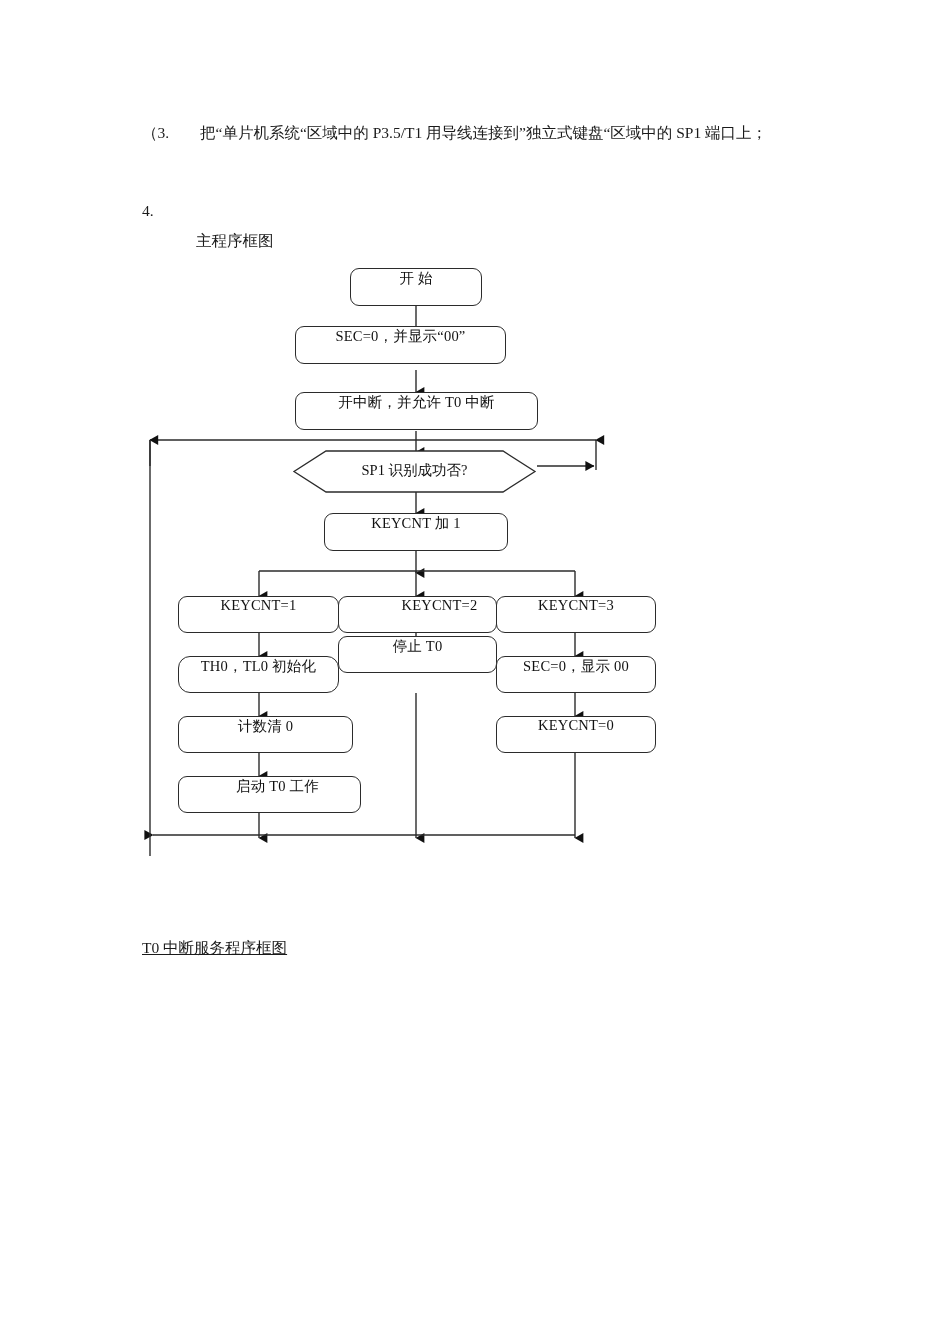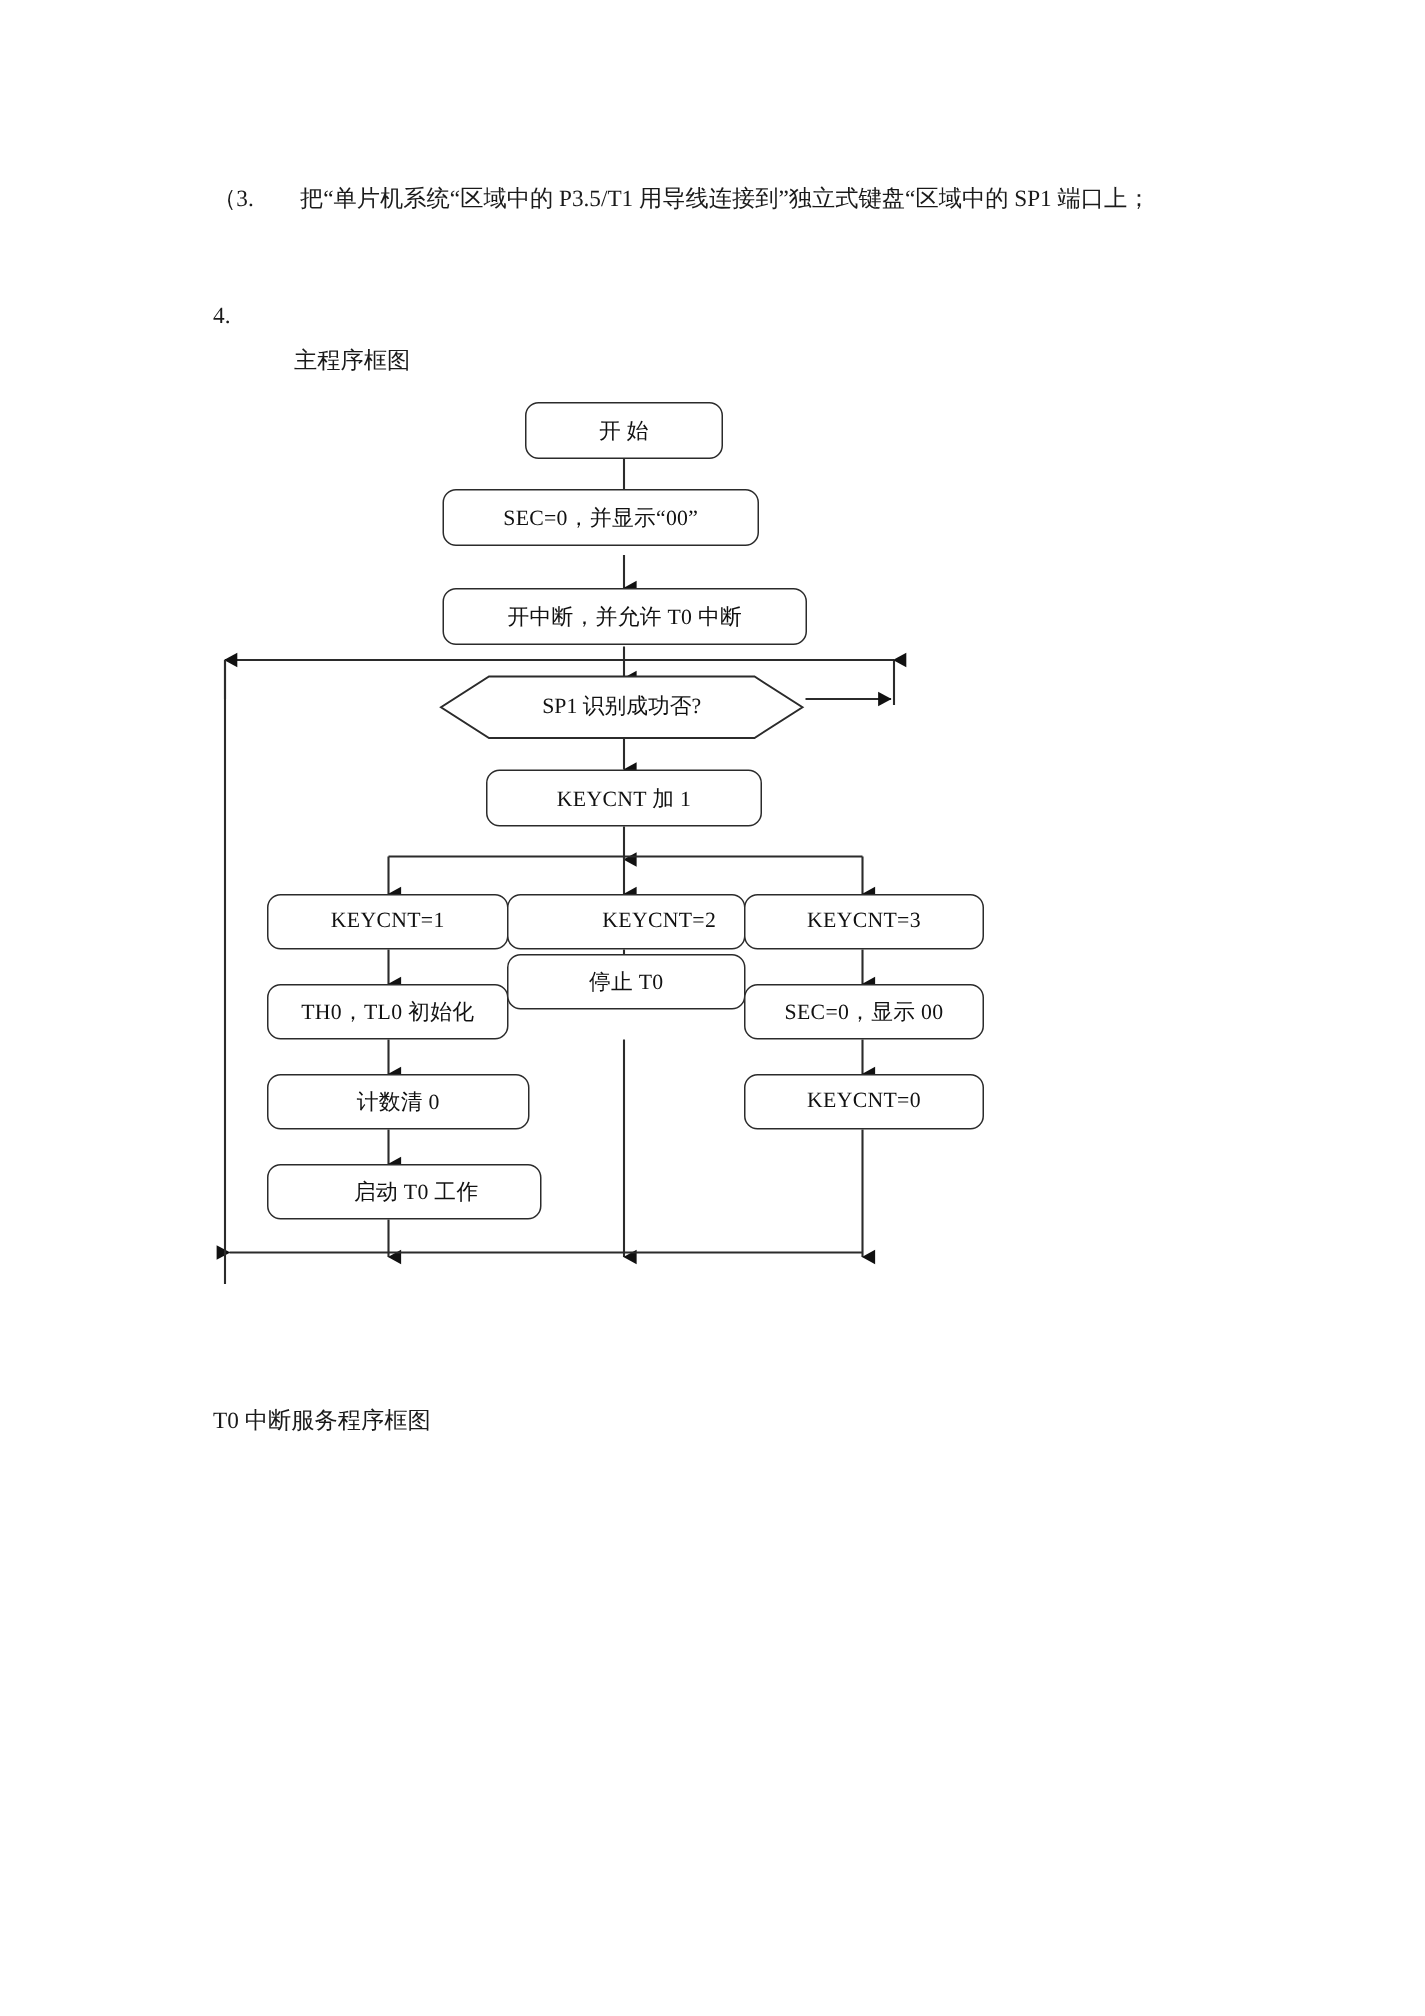--- a/index.html
+++ b/index.html
@@ -60,20 +60,21 @@
     top: 226px;
     width: 400px;
   }
 
   #bottom-caption {
     left: 142px;
     top: 934px;
     width: 500px;
     font-size: 15.5px;
     line-height: 28px;
+    text-decoration: underline;
   }
 
   
   #flowchart {
     position: absolute;
     left: 0;
     top: 0;
     width: 950px;
     height: 1344px;
     pointer-events: none;
@@ -82,21 +83,21 @@
     display: block;
   }
 
   .node-box {
     position: absolute;
     box-sizing: border-box;
     border: 1.3px solid #2b2b2b;
     border-radius: 9px;
     background: #ffffff;
     display: flex;
-    align-items: center;
+    align-items: flex-start;
     justify-content: center;
     font-family: "Liberation Serif", "DejaVu Serif", serif;
     font-size: 14.5px;
     letter-spacing: 0.2px;
     color: #111111;
     white-space: nowrap;
   }
 
   .node-hex {
     position: absolute;
@@ -224,21 +225,21 @@
   </div>
 
   <div class="node-box" style="left:338px; top:596px; width:159px; height:37px;padding-left:44px;">
     <span>KEYCNT=2</span>
   </div>
 
   <div class="node-box" style="left:496px; top:596px; width:160px; height:37px;">
     <span>KEYCNT=3</span>
   </div>
 
-  <div class="node-box" style="left:178px; top:656px; width:161px; height:37px;">
+  <div class="node-box" style="left:178px; top:656px; width:161px; height:37px;border-radius:12px;">
     <span>TH0，TL0 初始化</span>
   </div>
 
   <div class="node-box" style="left:338px; top:636px; width:159px; height:37px;">
     <span>停止 T0</span>
   </div>
 
   <div class="node-box" style="left:496px; top:656px; width:160px; height:37px;">
     <span>SEC=0，显示 00</span>
   </div>

